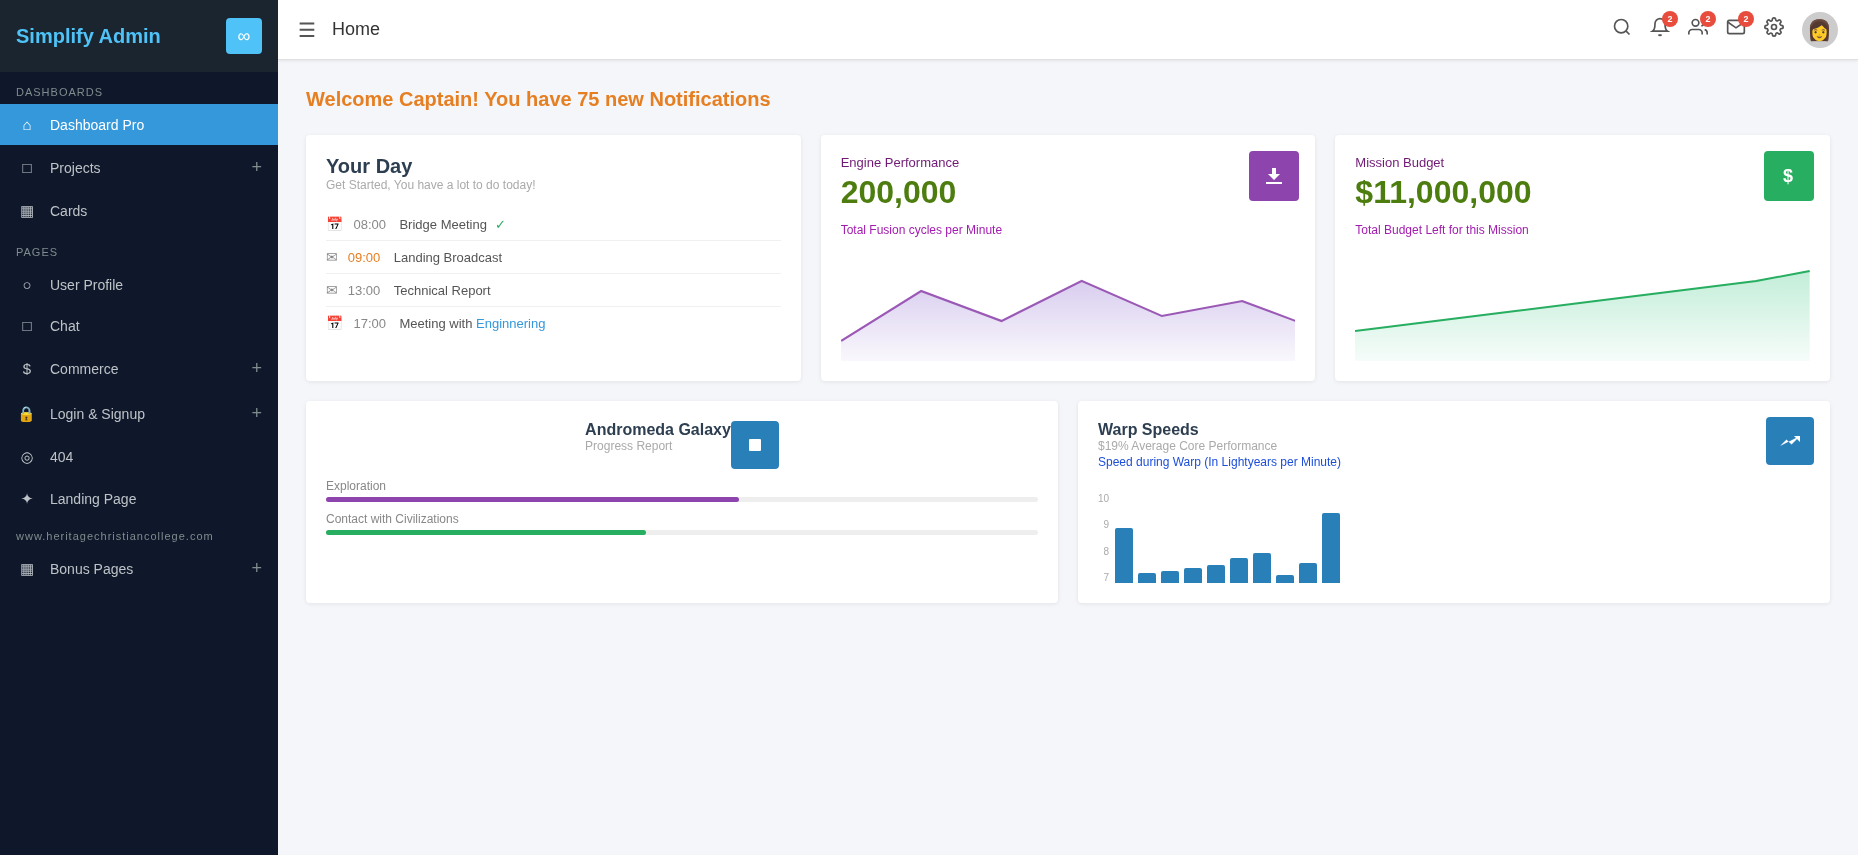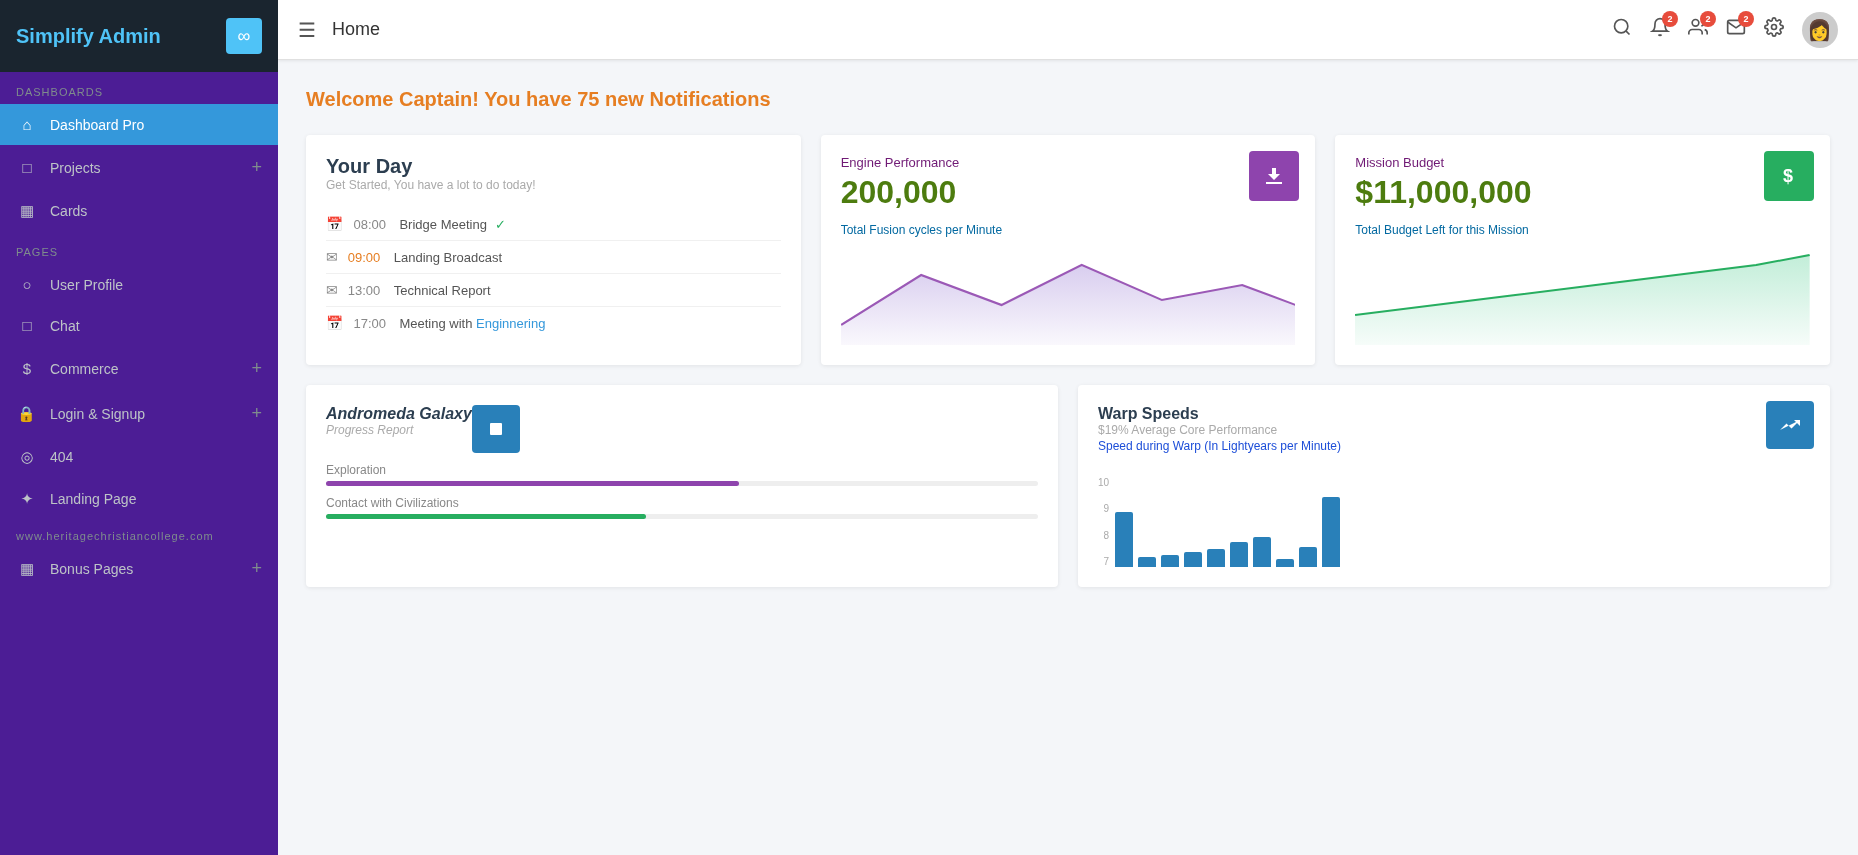--- a/index.html
+++ b/index.html
@@ -2,21 +2,21 @@
 <html><head>
   <meta charset="utf-8">
   <style>
     * { margin: 0; padding: 0; box-sizing: border-box; }
     body { font-family: 'Segoe UI', Arial, sans-serif; background: #f4f6f9; display: flex; height: 855px; overflow: hidden; }
 
     
     .sidebar {
       width: 278px;
       min-width: 278px;
-      background: #4c1d95;
+      background: #0f172a;
       color: #fff;
       display: flex;
       flex-direction: column;
       height: 100%;
       overflow-y: auto;
     }
     .sidebar-header {
       background: #1a252f;
       padding: 18px 16px;
       display: flex;
@@ -141,21 +141,21 @@
       margin-bottom: 20px;
     }
     .card {
       background: #fff;
       border-radius: 4px;
       padding: 20px;
       box-shadow: 0 1px 4px rgba(0,0,0,0.08);
     }
     .card-title { font-size: 13px; color: #701a75; font-weight: 500; margin-bottom: 4px; }
     .card-value { font-size: 32px; font-weight: 700; color: #4d7c0f; margin-bottom: 12px; }
-    .card-subtitle { font-size: 12px; color: #0369a1; margin-bottom: 8px; }
+    .card-subtitle { font-size: 12px; color: #a21caf; margin-bottom: 24px; }
     .your-day-title { font-size: 20px; font-weight: 600; color: #2c3e50; }
     .your-day-sub { font-size: 12px; color: #aaa; margin-bottom: 16px; }
     .day-item {
       display: flex;
       align-items: center;
       padding: 8px 0;
       border-bottom: 1px solid #f0f0f0;
       font-size: 13px;
       color: #555;
     }
@@ -195,21 +195,21 @@
       display: grid;
       grid-template-columns: 1fr 1fr;
       gap: 20px;
     }
     .progress-label { font-size: 12px; color: #888; margin-bottom: 4px; margin-top: 10px; }
     .progress-bar-wrap { background: #eee; border-radius: 4px; height: 5px; margin-bottom: 8px; }
     .progress-bar { height: 5px; border-radius: 4px; }
     .bar-purple { background: #8e44ad; width: 58%; }
     .bar-green { background: #27ae60; width: 45%; }
 
-    .andromeda-header { display: flex; justify-content: flex-start; align-items: flex-start; font-style: italic; }
+    .andromeda-header { display: flex; justify-content: center; align-items: flex-start; }
     .andromeda-icon {
       width: 48px; height: 48px; background: #2980b9; border-radius: 4px;
       display: flex; align-items: center; justify-content: center;
       color: white; font-size: 20px;
     }
     .warp-icon {
       width: 48px; height: 48px; background: #2980b9; border-radius: 4px;
       display: flex; align-items: center; justify-content: center;
       color: white; font-size: 20px;
       position: absolute; top: 16px; right: 16px;

